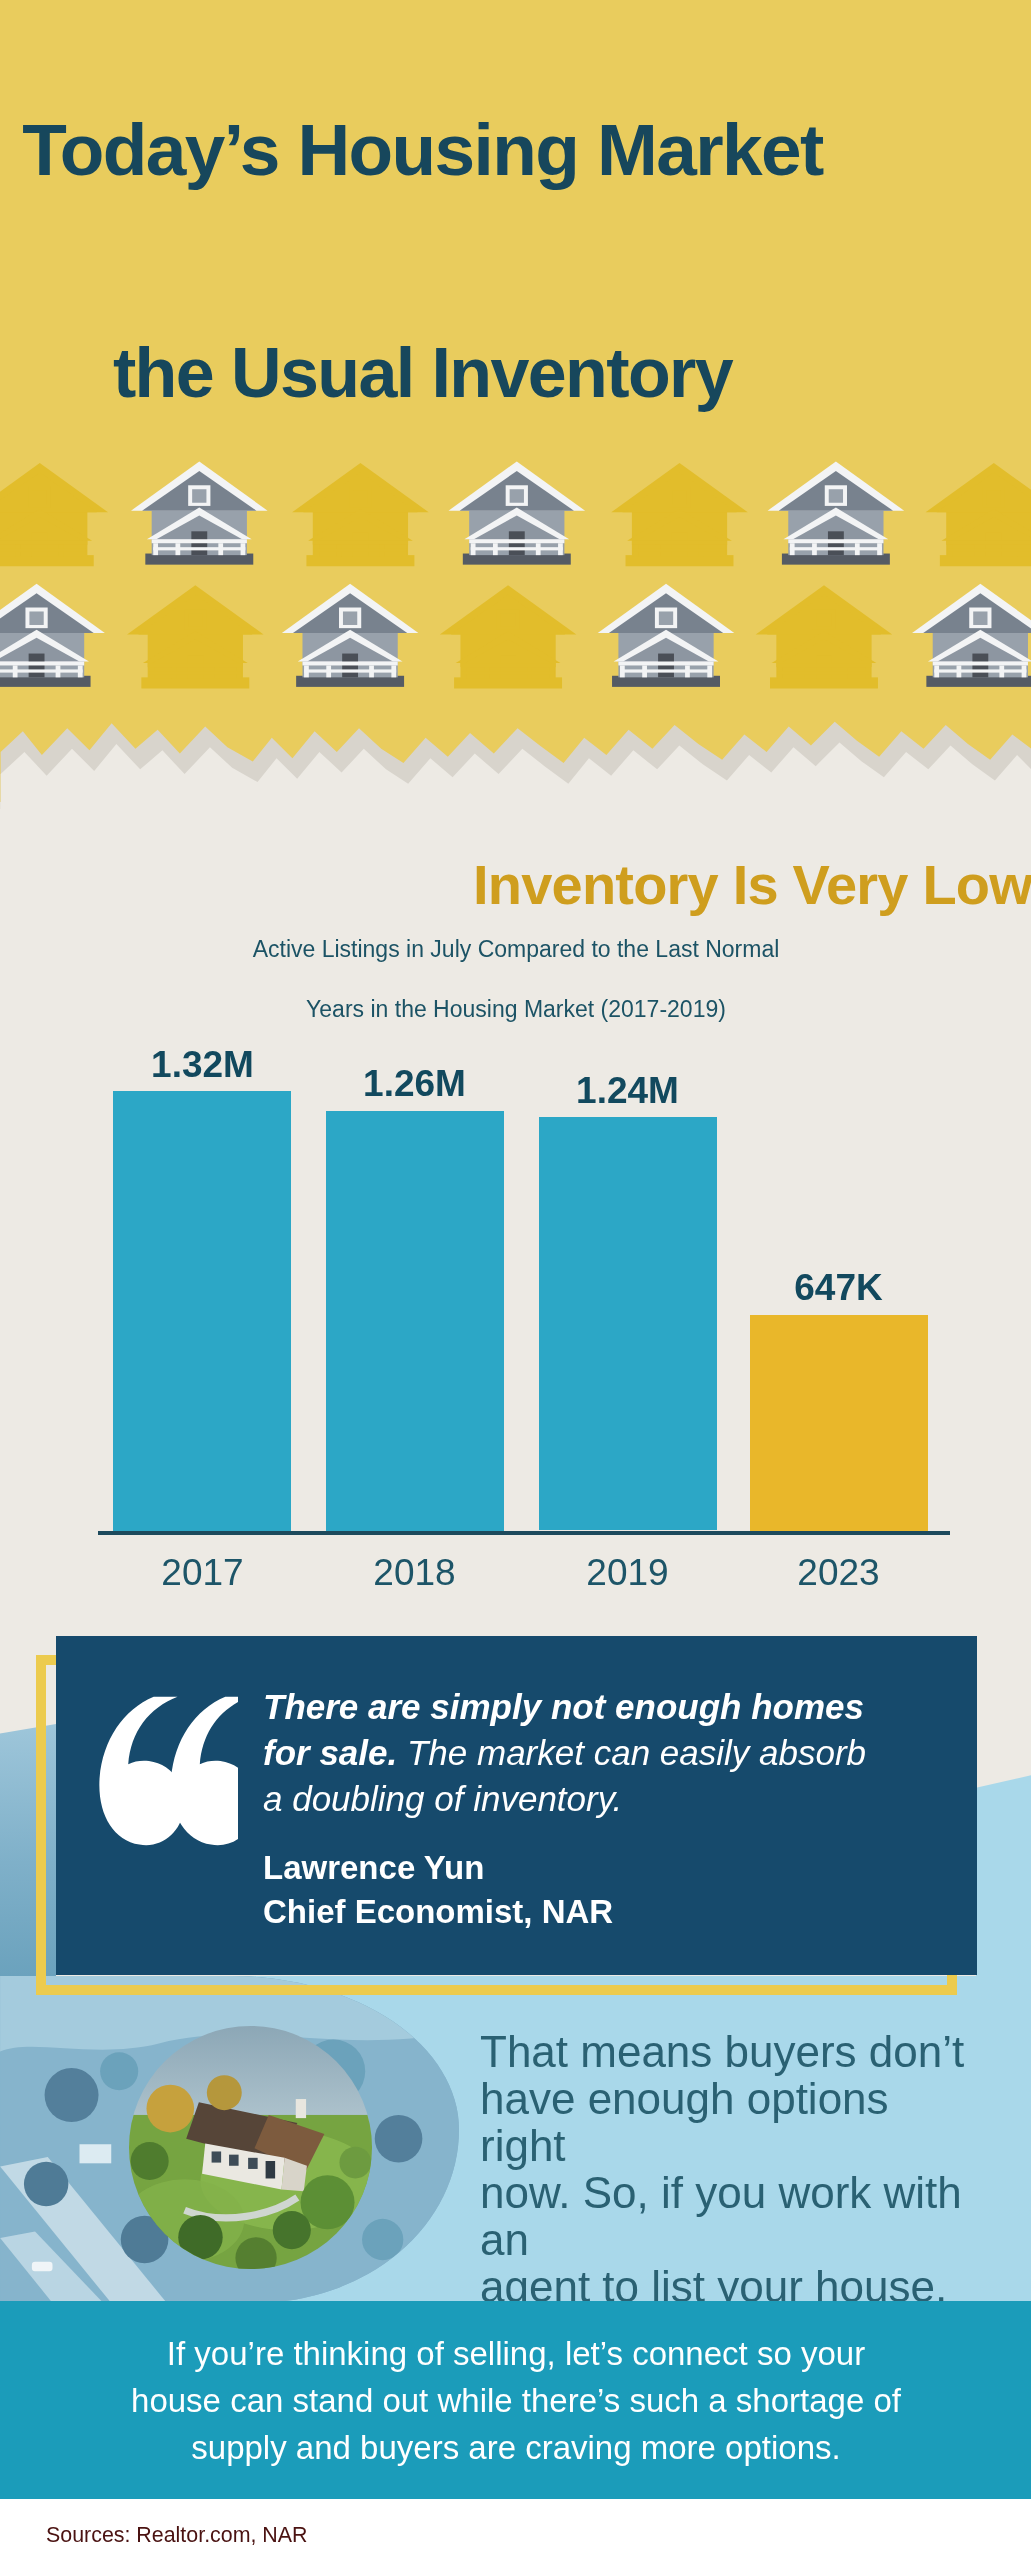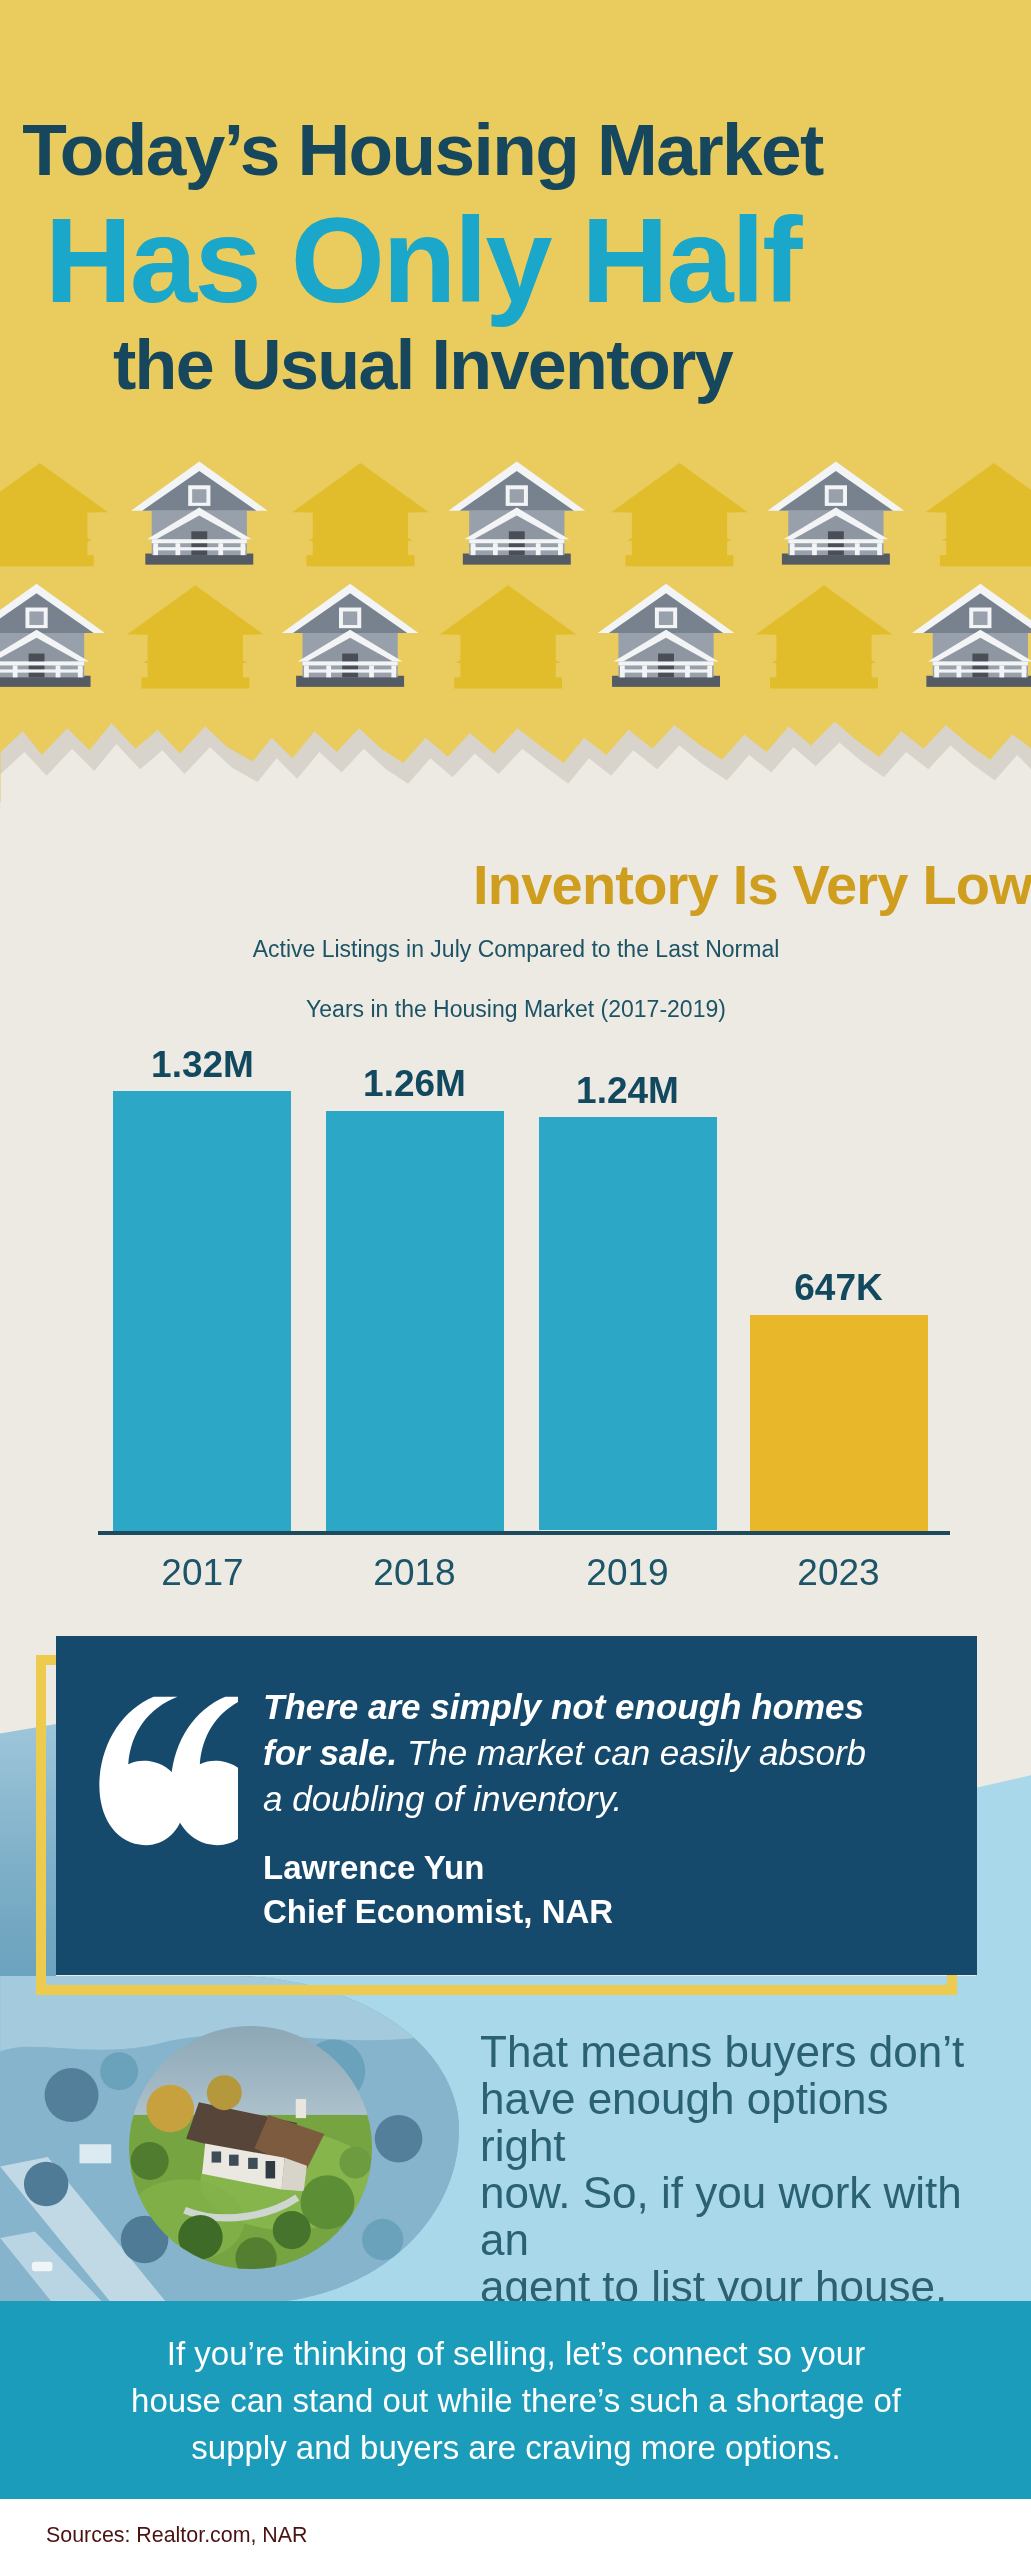--- a/index.html
+++ b/index.html
@@ -4,21 +4,21 @@
 <style>
   html,body{margin:0;padding:0;background:#edeae4;}
   #page{position:relative;width:1032px;height:2576px;overflow:hidden;background:#edeae4;
         font-family:"Liberation Sans",sans-serif;}
   .abs{position:absolute;}
   
   #hero-bg{left:0;top:0;width:1032px;height:802px;background:#e9cc5d;}
   .hero-line{left:0;width:845px;text-align:center;font-weight:700;letter-spacing:-1.6px;line-height:1;}
   #hero-line1{top:113px;font-size:73px;color:#17475c;}
   #hero-line2{top:200px;font-size:121px;color:#1ba7c9;letter-spacing:-2.4px;}
-  #hero-line3{top:330px;font-size:70px;color:#17475c;}
+  #hero-line3{top:338px;font-size:70px;color:#17475c;}
   svg.houses{left:0;top:444px;}
   #torn{left:0;top:698px;}
   
   #inv-heading{left:0;top:852px;width:1032px;text-align:right;font-size:56px;font-weight:700;
                color:#cf9e1e;letter-spacing:-0.8px;}
   #inv-subtitle{left:0;top:919px;width:1032px;text-align:center;font-size:23px;font-weight:500;
                 color:#1c5365;line-height:60px;white-space:pre-line;}
   #chart-area .bar{position:absolute;}
   #chart-area .bar-label{position:absolute;text-align:center;font-size:37px;font-weight:700;color:#12495e;}
   #chart-area .year-label{position:absolute;text-align:center;font-size:37px;font-weight:500;color:#1d5568;}
@@ -50,21 +50,20 @@
   #sources{position:absolute;left:46px;top:24px;font-size:21.4px;color:#4a1211;}
 </style>
 </head>
 <body>
 
 <div id="page">
 
   <div class="abs" id="hero-bg"></div>
 
   <div class="abs hero-line" id="hero-line1">Today’s Housing Market</div>
-  <div class="abs hero-line" id="hero-line2">Has Only Half</div>
   <div class="abs hero-line" id="hero-line3">the Usual Inventory</div>
 
   <svg class="abs houses" width="1032" height="254" viewBox="0 560 1300 320">
     <defs>
       <g id="houseShape">
         <rect x="22" y="116" width="136" height="14" fill="var(--base,#555b64)"></rect>
         <rect x="30" y="60" width="120" height="58" fill="var(--wall,#98a1ab)"></rect>
         <polygon points="90,0 176,62 4,62" fill="var(--fascia,#f3f4f5)"></polygon>
         <polygon points="90,12 162,62 18,62" fill="var(--roof,#78828e)"></polygon>
         <rect x="76" y="30" width="28" height="26" fill="var(--fascia,#f3f4f5)"></rect>

